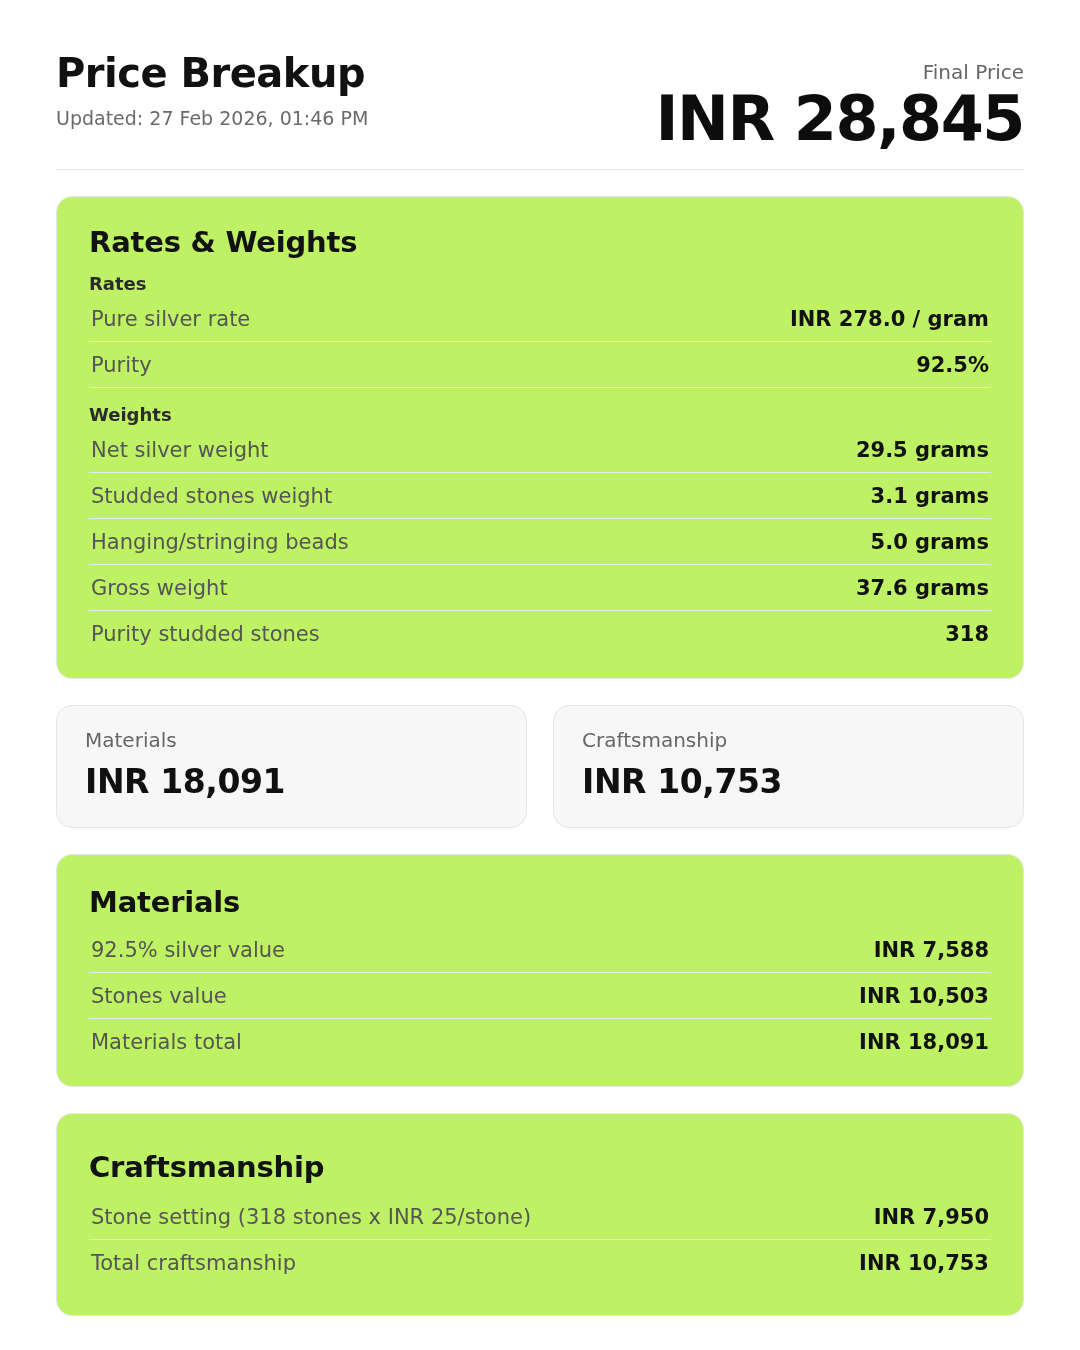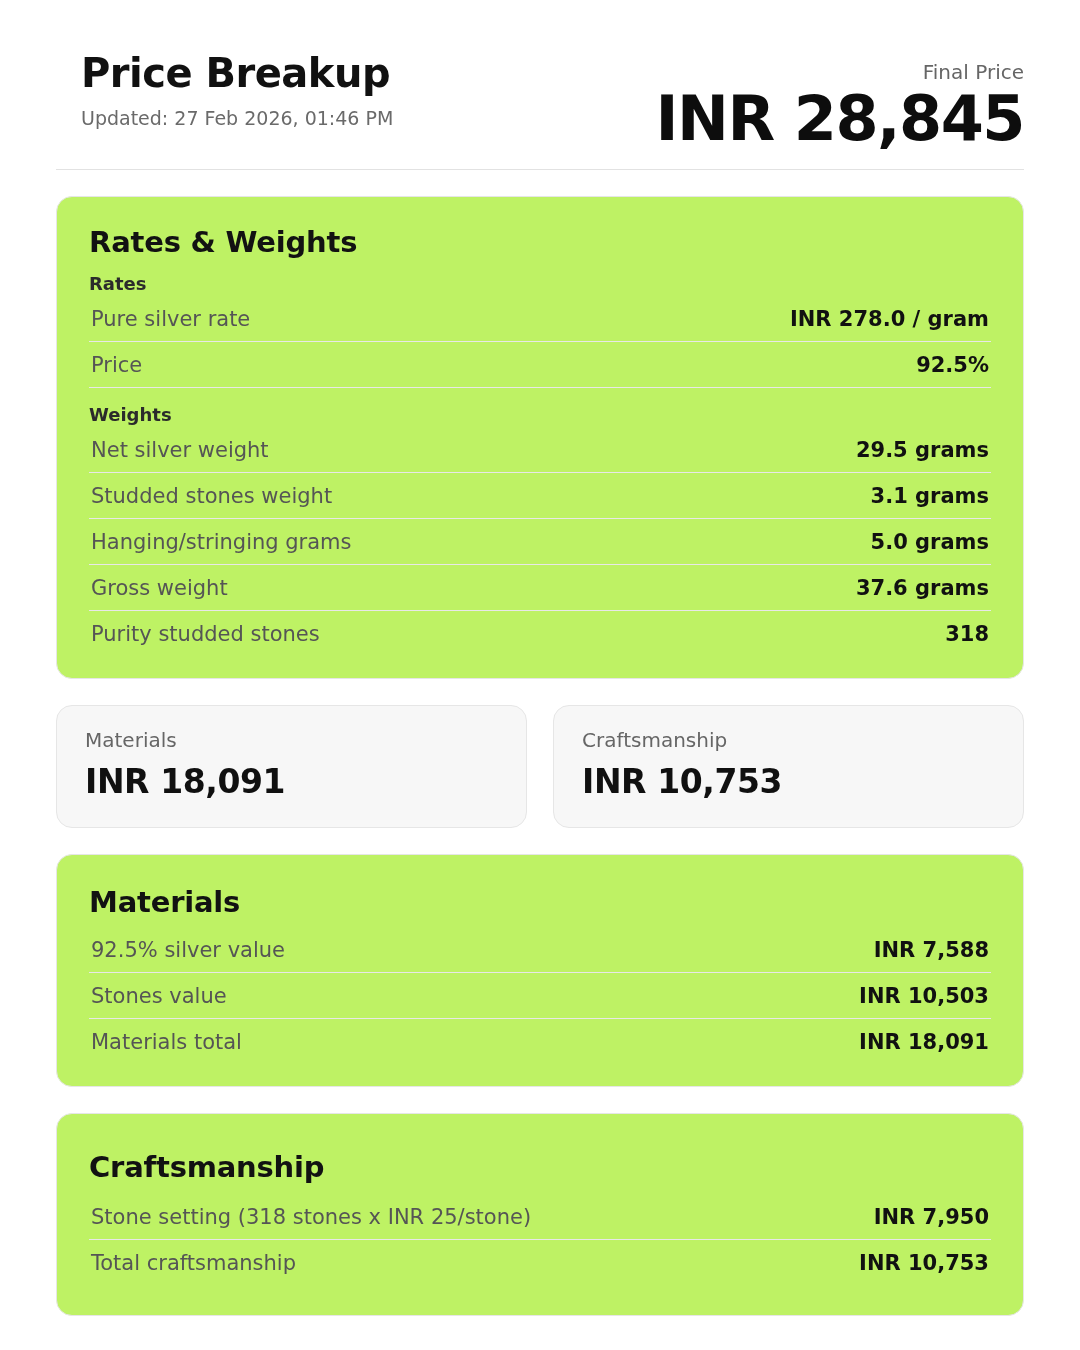--- a/index.html
+++ b/index.html
@@ -23,21 +23,21 @@
   }
 
   
   .header {
     display: flex;
     align-items: flex-start;
     justify-content: space-between;
     padding-bottom: 18px;
     border-bottom: 1px solid #e2e2e2;
   }
-  .header-left { padding-top: 12px; margin-left: 25px; }
+  .header-left { padding-top: 12px; }
   .title {
     font-size: 40px;
     font-weight: bold;
     letter-spacing: -0.5px;
     line-height: 1.05;
     color: #111111;
     margin: 0 0 12px 0;
   }
   .sku, .updated {
     font-size: 19px;
@@ -158,36 +158,36 @@
   <div class="card">
     <div class="card-title">Rates &amp; Weights</div>
 
     <div class="group-label">Rates</div>
 
     <div class="row">
       <span class="row-label">Pure silver rate</span>
       <span class="row-value">INR 278.0 / gram</span>
     </div>
     <div class="row">
-      <span class="row-label">Price</span>
+      <span class="row-label">Purity</span>
       <span class="row-value">92.5%</span>
     </div>
 
     <div class="group-label spaced">Weights</div>
 
     <div class="row">
       <span class="row-label">Net silver weight</span>
       <span class="row-value">29.5 grams</span>
     </div>
     <div class="row">
       <span class="row-label">Studded stones weight</span>
       <span class="row-value">3.1 grams</span>
     </div>
     <div class="row">
-      <span class="row-label">Hanging/stringing grams</span>
+      <span class="row-label">Hanging/stringing beads</span>
       <span class="row-value">5.0 grams</span>
     </div>
     <div class="row">
       <span class="row-label">Gross weight</span>
       <span class="row-value">37.6 grams</span>
     </div>
     <div class="row">
       <span class="row-label">Purity studded stones</span>
       <span class="row-value">318</span>
     </div>

